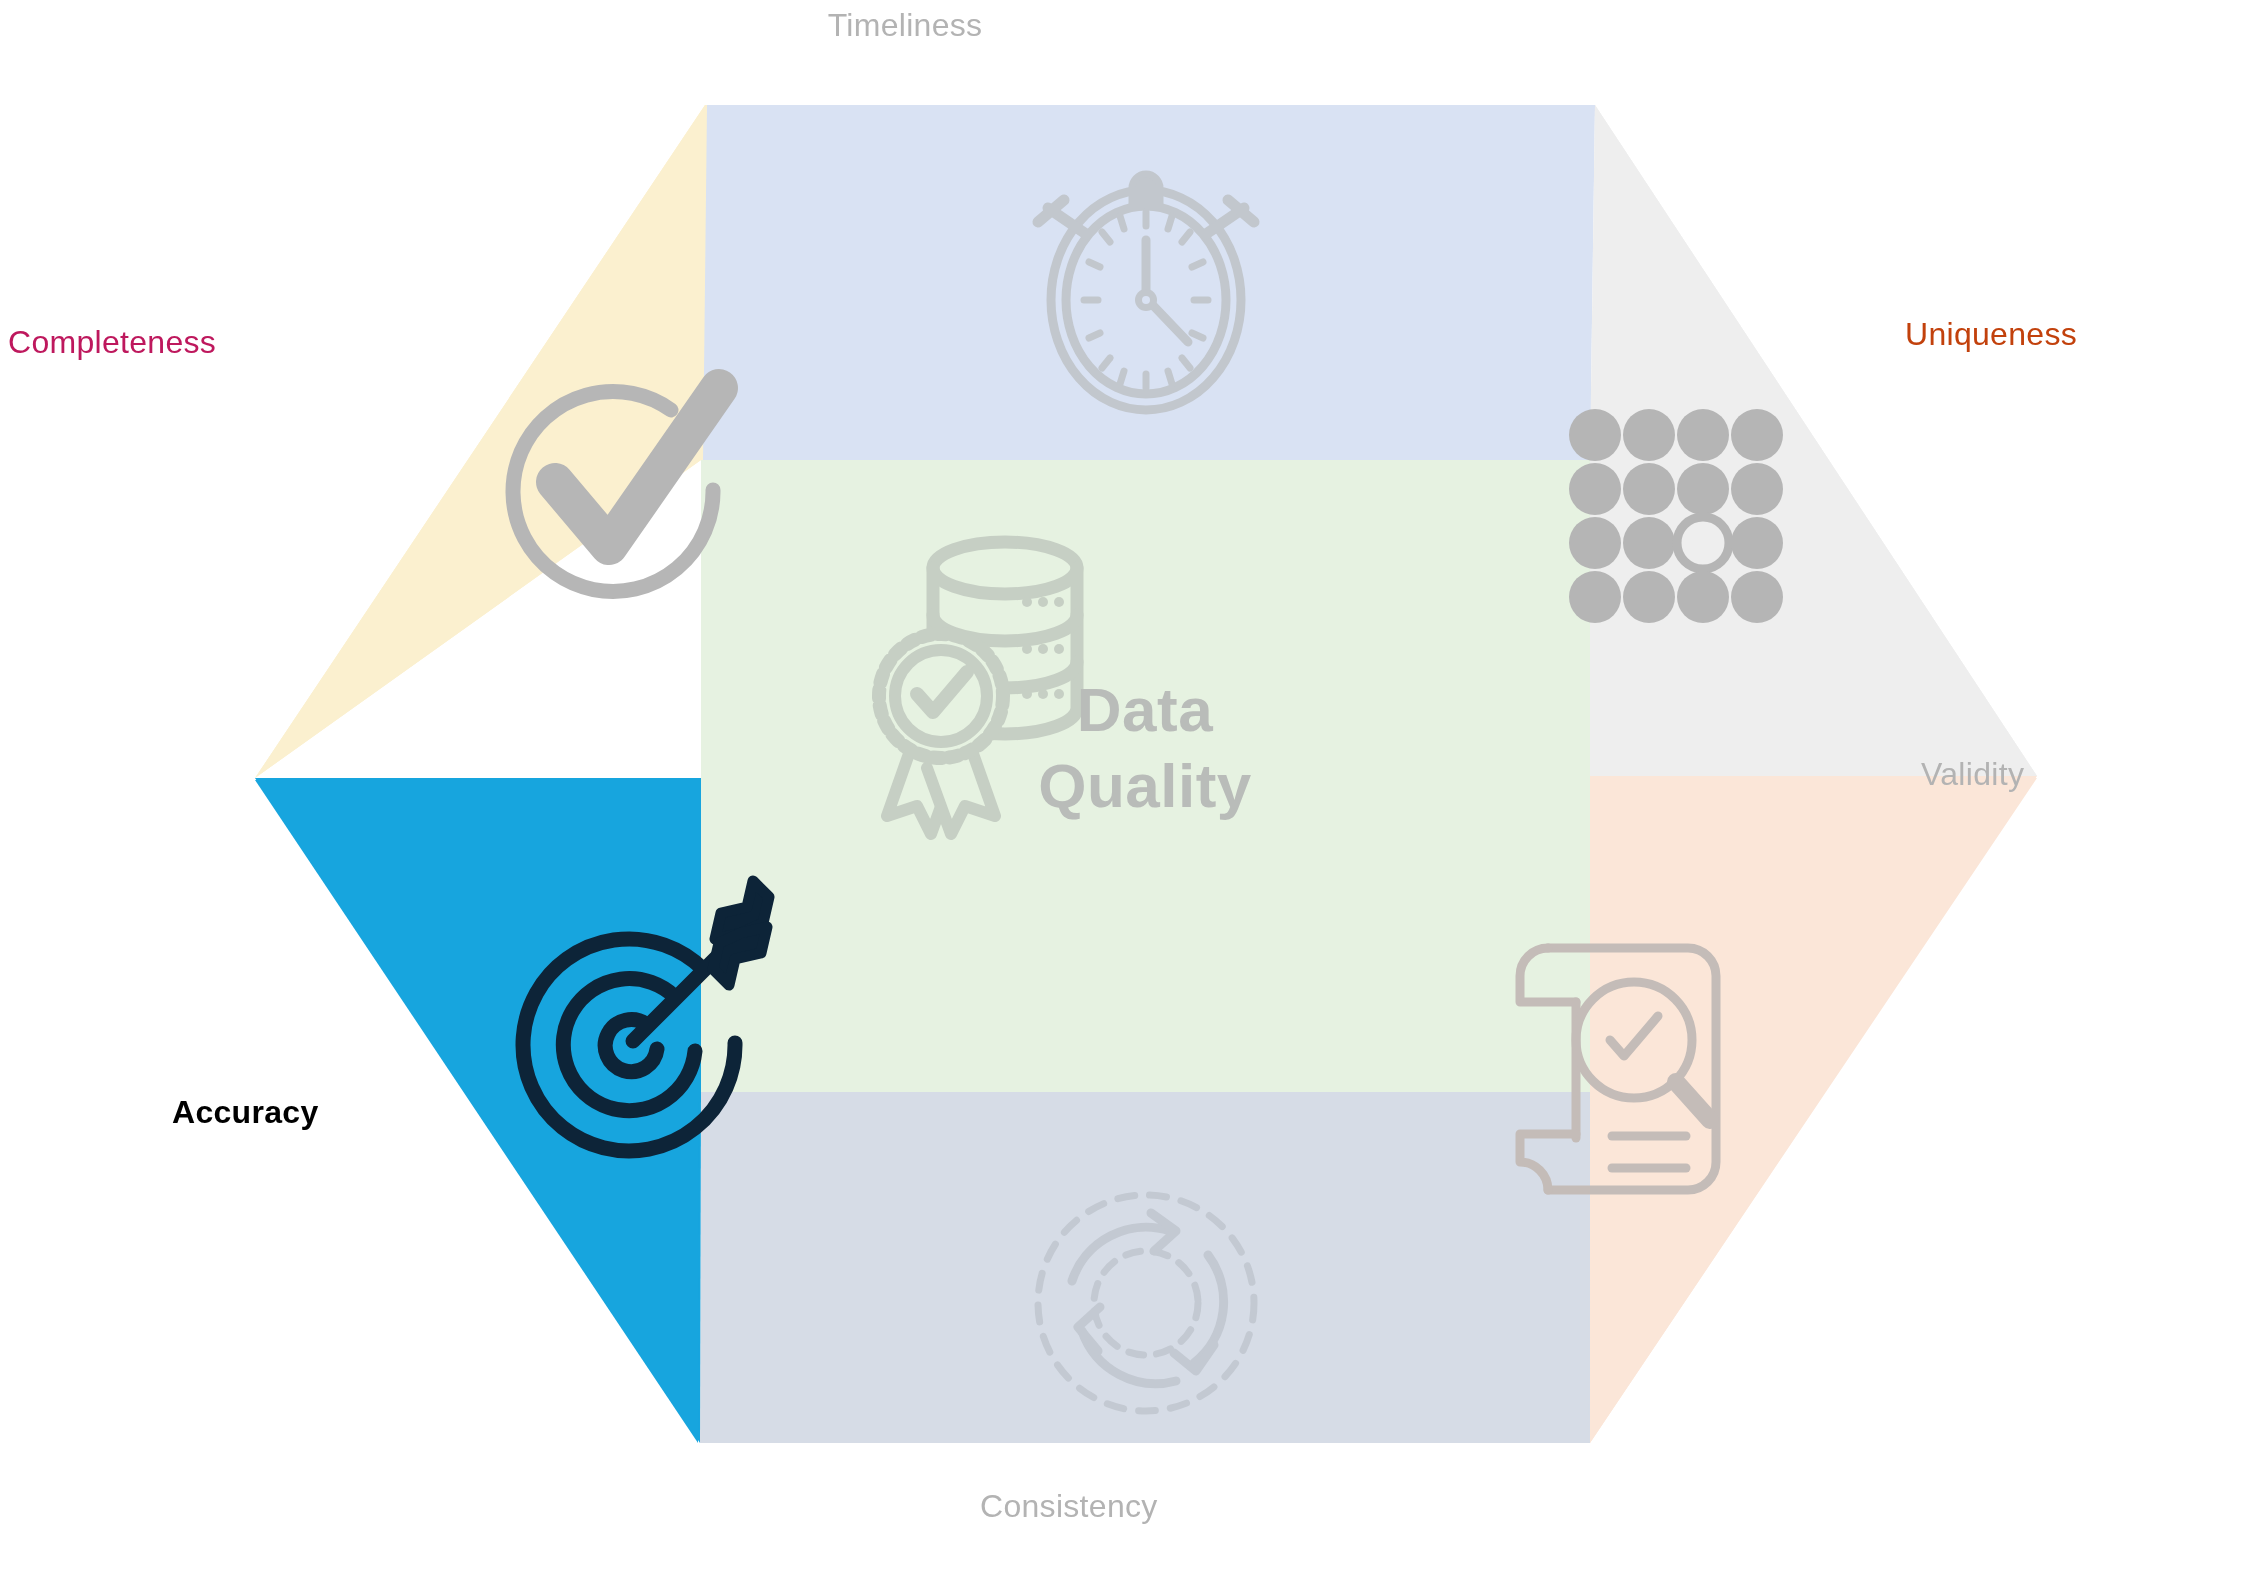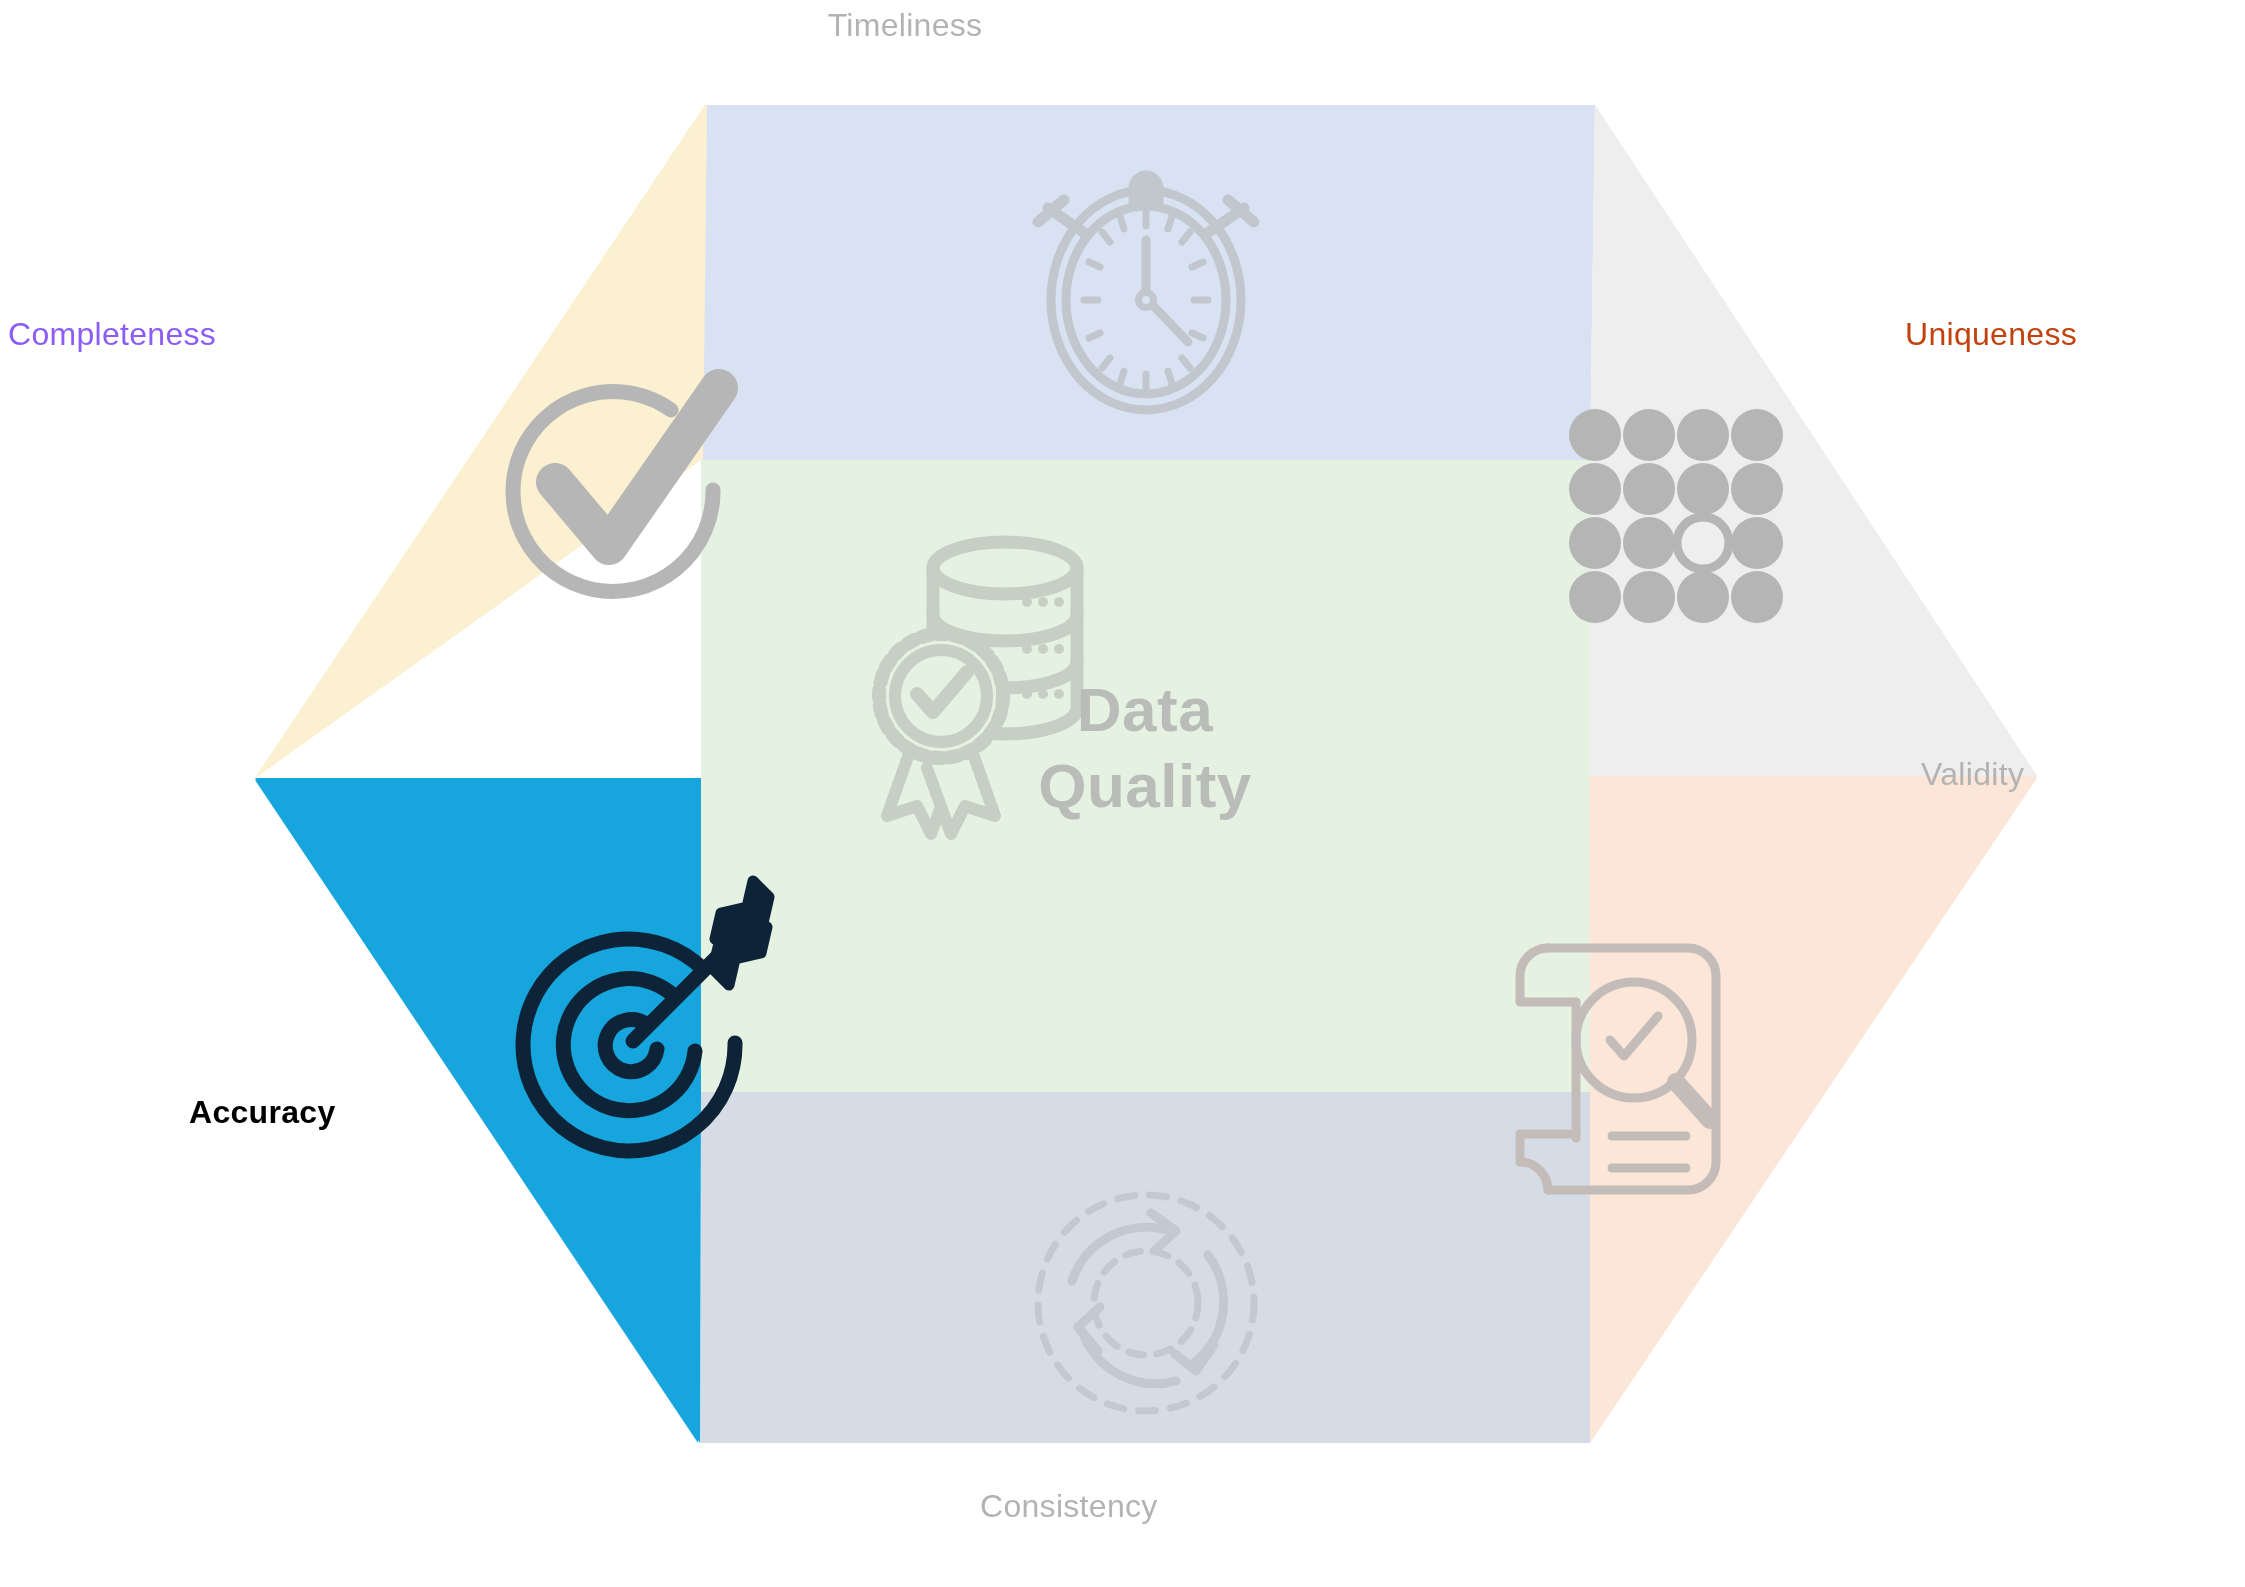--- a/index.html
+++ b/index.html
@@ -38,21 +38,21 @@
   }
   .seg-label.active {
     color: #000000;
     font-weight: 700;
   }
   #label-timeliness   { left: 690px;  top: 9px;    width: 430px; text-align: center; }
   #label-uniqueness   { left: 1905px; top: 318px;  }
   #label-validity     { left: 1880px; top: 758px; margin-left: 41px;  }
   #label-consistency  { left: 980px;  top: 1490px; }
   #label-completeness { left: 8px;    top: 318px;  }
-  #label-accuracy     { left: 189px;  top: 1096px; }
+  #label-accuracy     { left: 172px;  top: 1096px; }
 
   #center-text {
     position: absolute;
     left: 905px;
     top: 672px;
     width: 480px;
     text-align: center;
     font-family: "Liberation Sans", sans-serif;
     font-size: 62px;
     font-weight: 700;
@@ -222,20 +222,20 @@
   <div class="seg-label" id="label-timeliness" style="color: rgb(179, 179, 179);">Timeliness</div>
 
   <div class="seg-label" id="label-uniqueness" style="color: #c2410c;">Uniqueness</div>
 
   <div class="seg-label" id="label-validity" style="color: rgb(179, 179, 179);">Validity</div>
 
   <div class="seg-label" id="label-consistency" style="color: rgb(179, 179, 179);">Consistency</div>
 
   <div class="seg-label active" id="label-accuracy" style="color: rgb(0, 0, 0);">Accuracy</div>
 
-  <div class="seg-label" id="label-completeness" style="color: #8b5cf6;">Completeness</div>
+  <div class="seg-label" id="label-completeness" style="color: #be185d; margin-top: 8px;">Completeness</div>
 
   <div id="center-text" style="color: rgb(185, 188, 185);">
     <span>Data</span>
     <span>Quality</span>
   </div>
 
 </div>
 
 </body></html>

